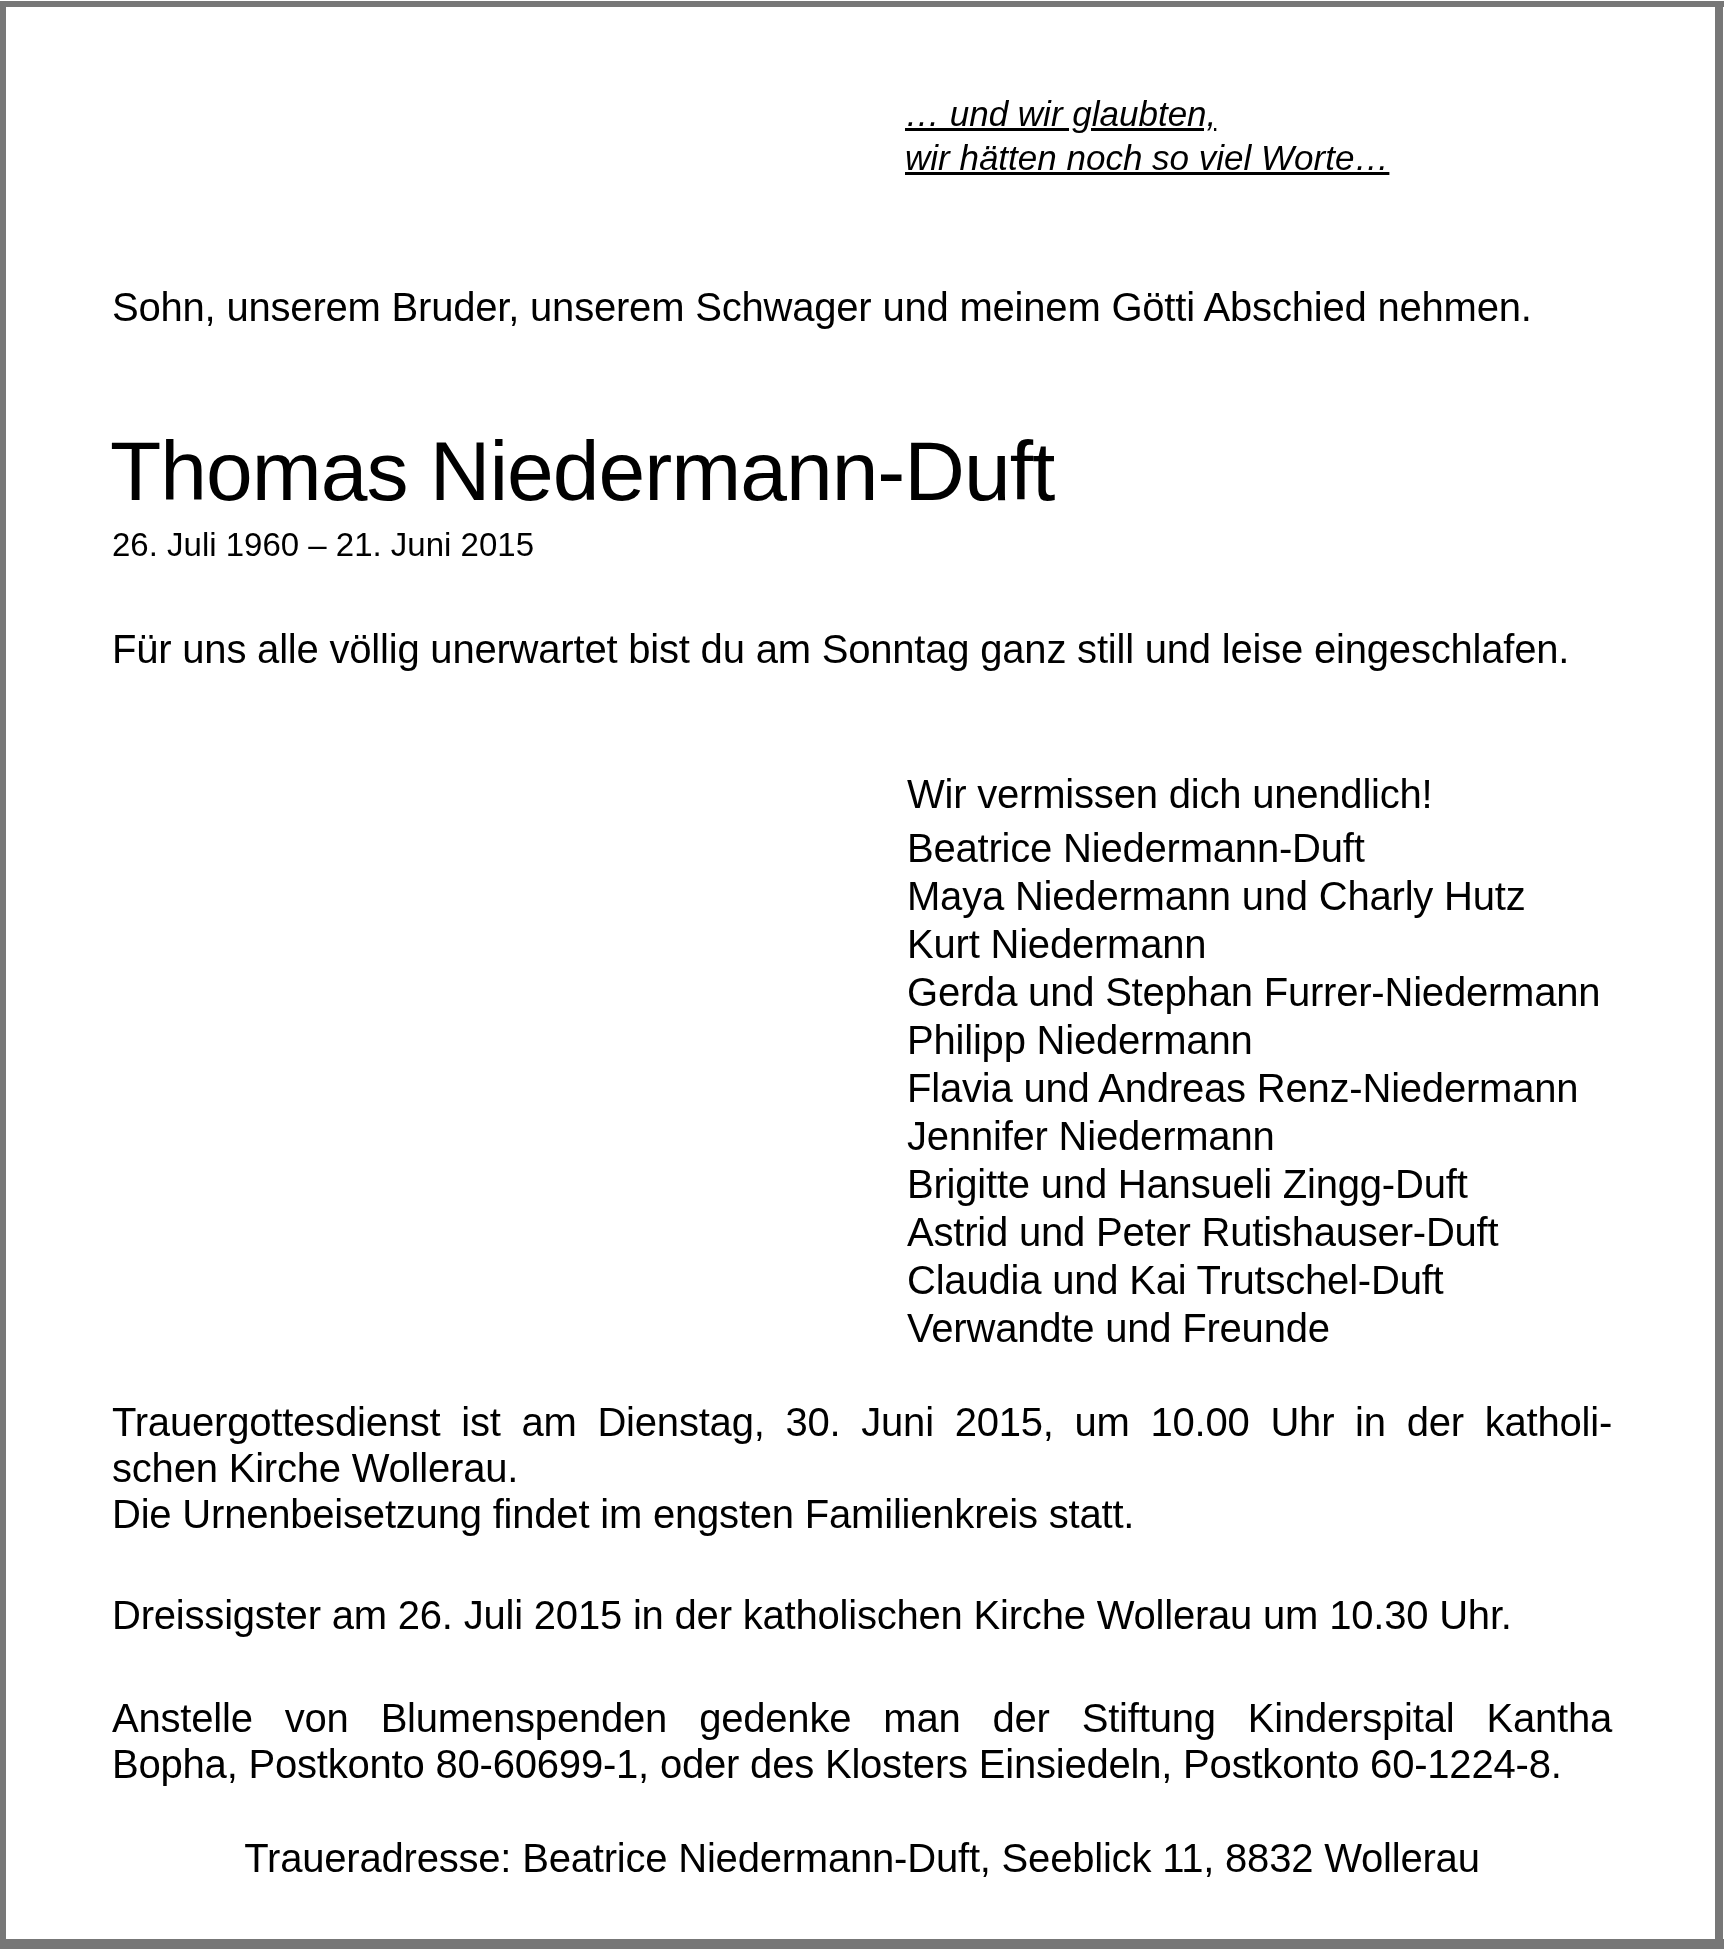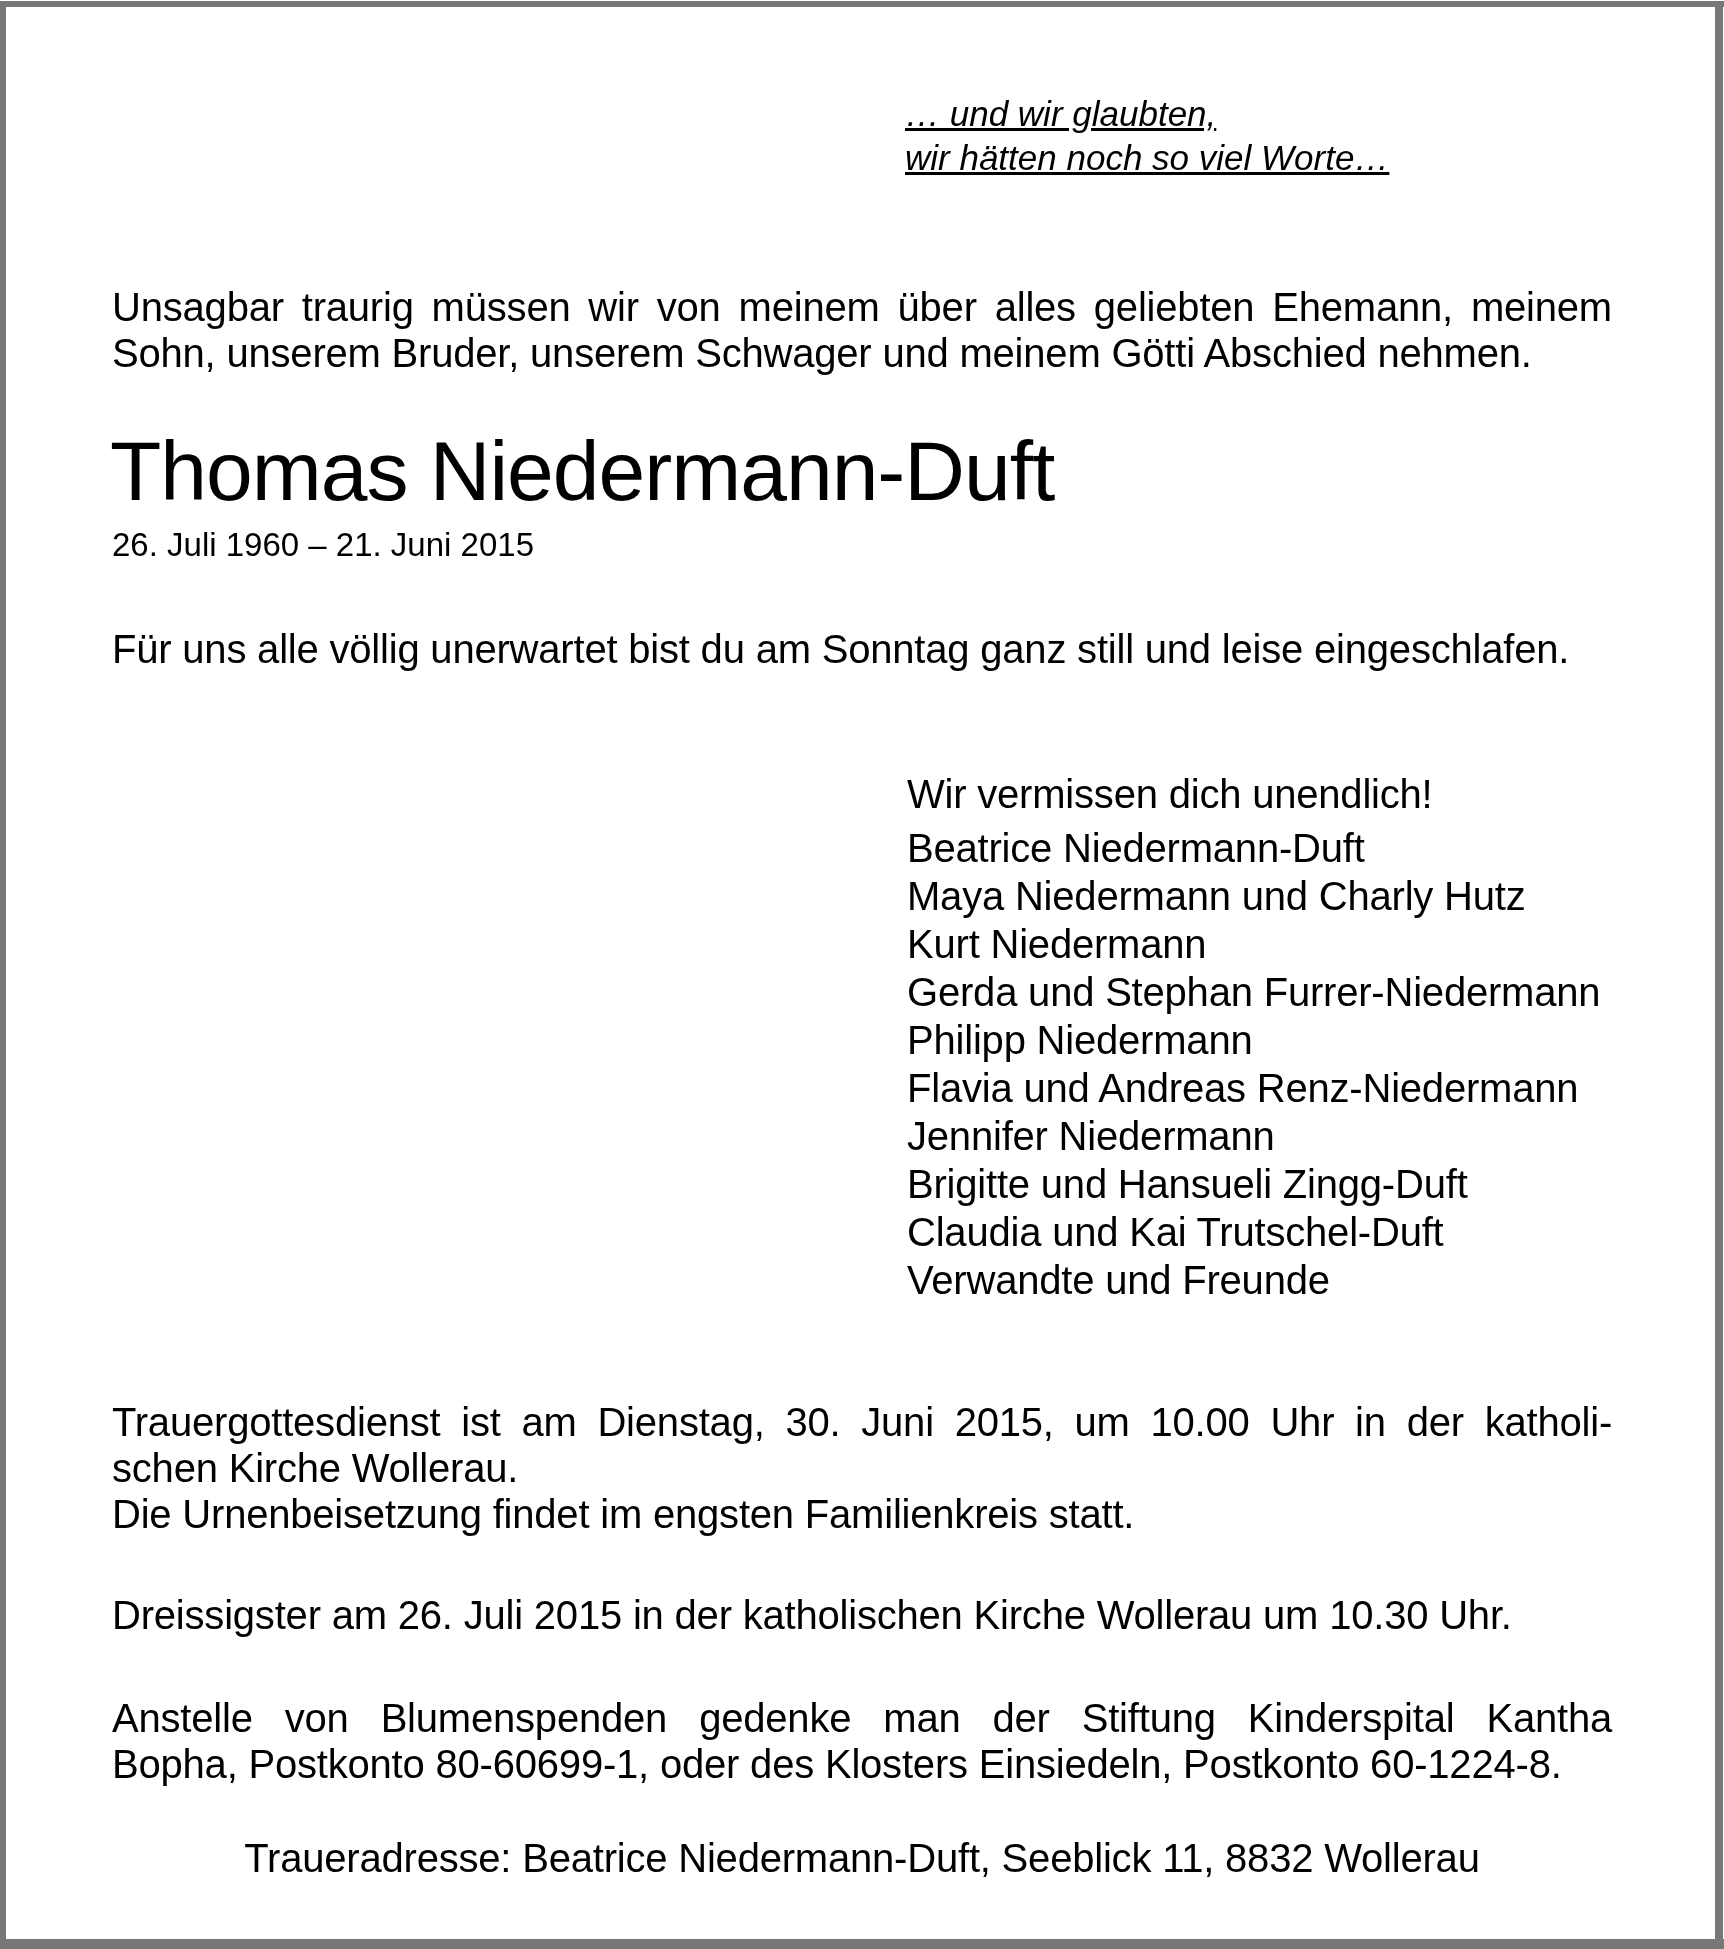--- a/index.html
+++ b/index.html
@@ -46,21 +46,20 @@
   <div class="bar" style="left:0; top:1px; width:6px; height:1948px;"></div>
   <div class="bar" style="left:1715px; top:1px; width:8px; height:1948px;"></div>
   <div class="bar" style="left:0; top:1939px; width:1724px; height:10px;"></div>
 
   <div class="blk quote" style="left:905px; top:92px;text-decoration:underline;">
     <div>… und wir glaubten,</div>
     <div>wir hätten noch so viel Worte…</div>
   </div>
 
   <div class="blk body-text" style="left:112px; top:284px; width:1500px;">
-    <div class="just">Unsagbar traurig müssen wir von meinem über alles geliebten Ehemann, meinem</div>
     <div class="line">Sohn, unserem Bruder, unserem Schwager und meinem Götti Abschied nehmen.</div>
   </div>
 
   <div class="blk title-text" style="left:110px; top:428px;">Thomas Niedermann-Duft</div>
 
   <div class="blk dates-text" style="left:112px; top:525px;">26. Juli 1960 – 21. Juni 2015</div>
 
   <div class="blk body-text" style="left:112px; top:626px; width:1500px;">
     <div class="line">Für uns alle völlig unerwartet bist du am Sonntag ganz still und leise eingeschlafen.</div>
   </div>
@@ -69,20 +68,21 @@
 
   <div class="blk names" style="left:907px; top:824px;">
     <div class="mourner">Beatrice Niedermann-Duft</div>
     <div class="mourner">Maya Niedermann und Charly Hutz</div>
     <div class="mourner">Kurt Niedermann</div>
     <div class="mourner">Gerda und Stephan Furrer-Niedermann</div>
     <div class="mourner">Philipp Niedermann</div>
     <div class="mourner">Flavia und Andreas Renz-Niedermann</div>
     <div class="mourner">Jennifer Niedermann</div>
     <div class="mourner">Brigitte und Hansueli Zingg-Duft</div>
+    <div class="mourner">Astrid und Peter Rutishauser-Duft</div>
     <div class="mourner">Claudia und Kai Trutschel-Duft</div>
     <div class="mourner">Verwandte und Freunde</div>
   </div>
 
   <div class="blk body-text" style="left:112px; top:1399px; width:1500px;">
     <div class="just">Trauergottesdienst ist am Dienstag, 30. Juni 2015, um 10.00 Uhr in der katholi-</div>
     <div class="line">schen Kirche Wollerau.</div>
     <div class="line">Die Urnenbeisetzung findet im engsten Familienkreis statt.</div>
   </div>
 

